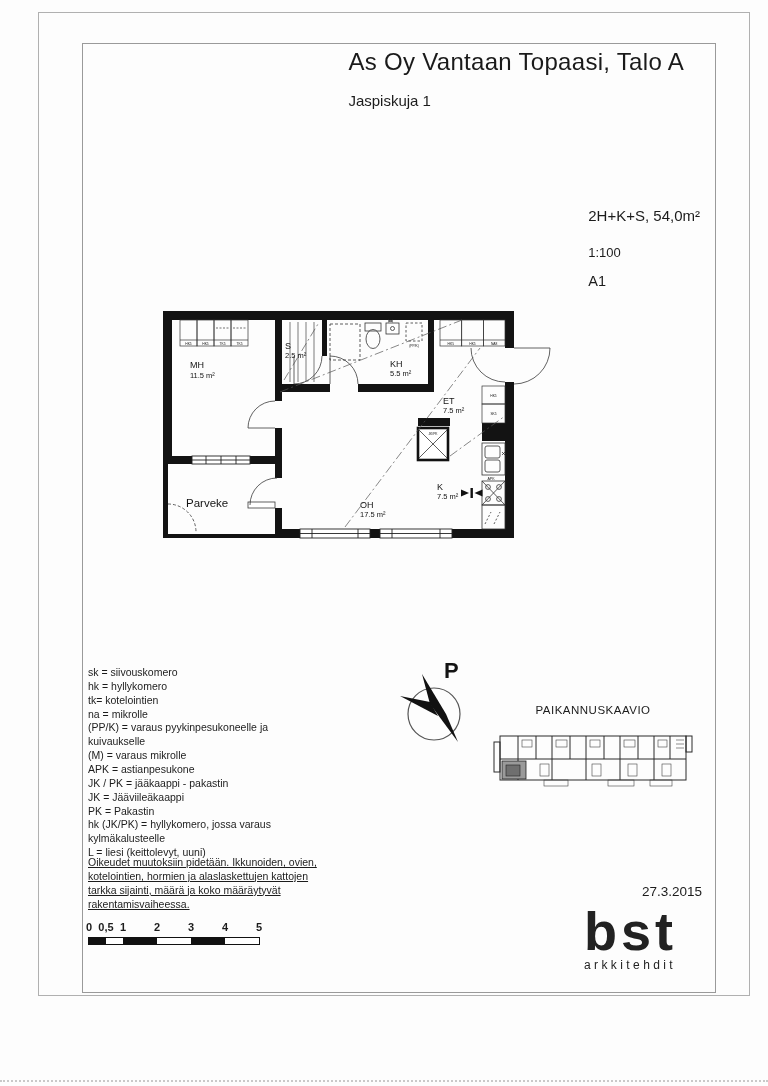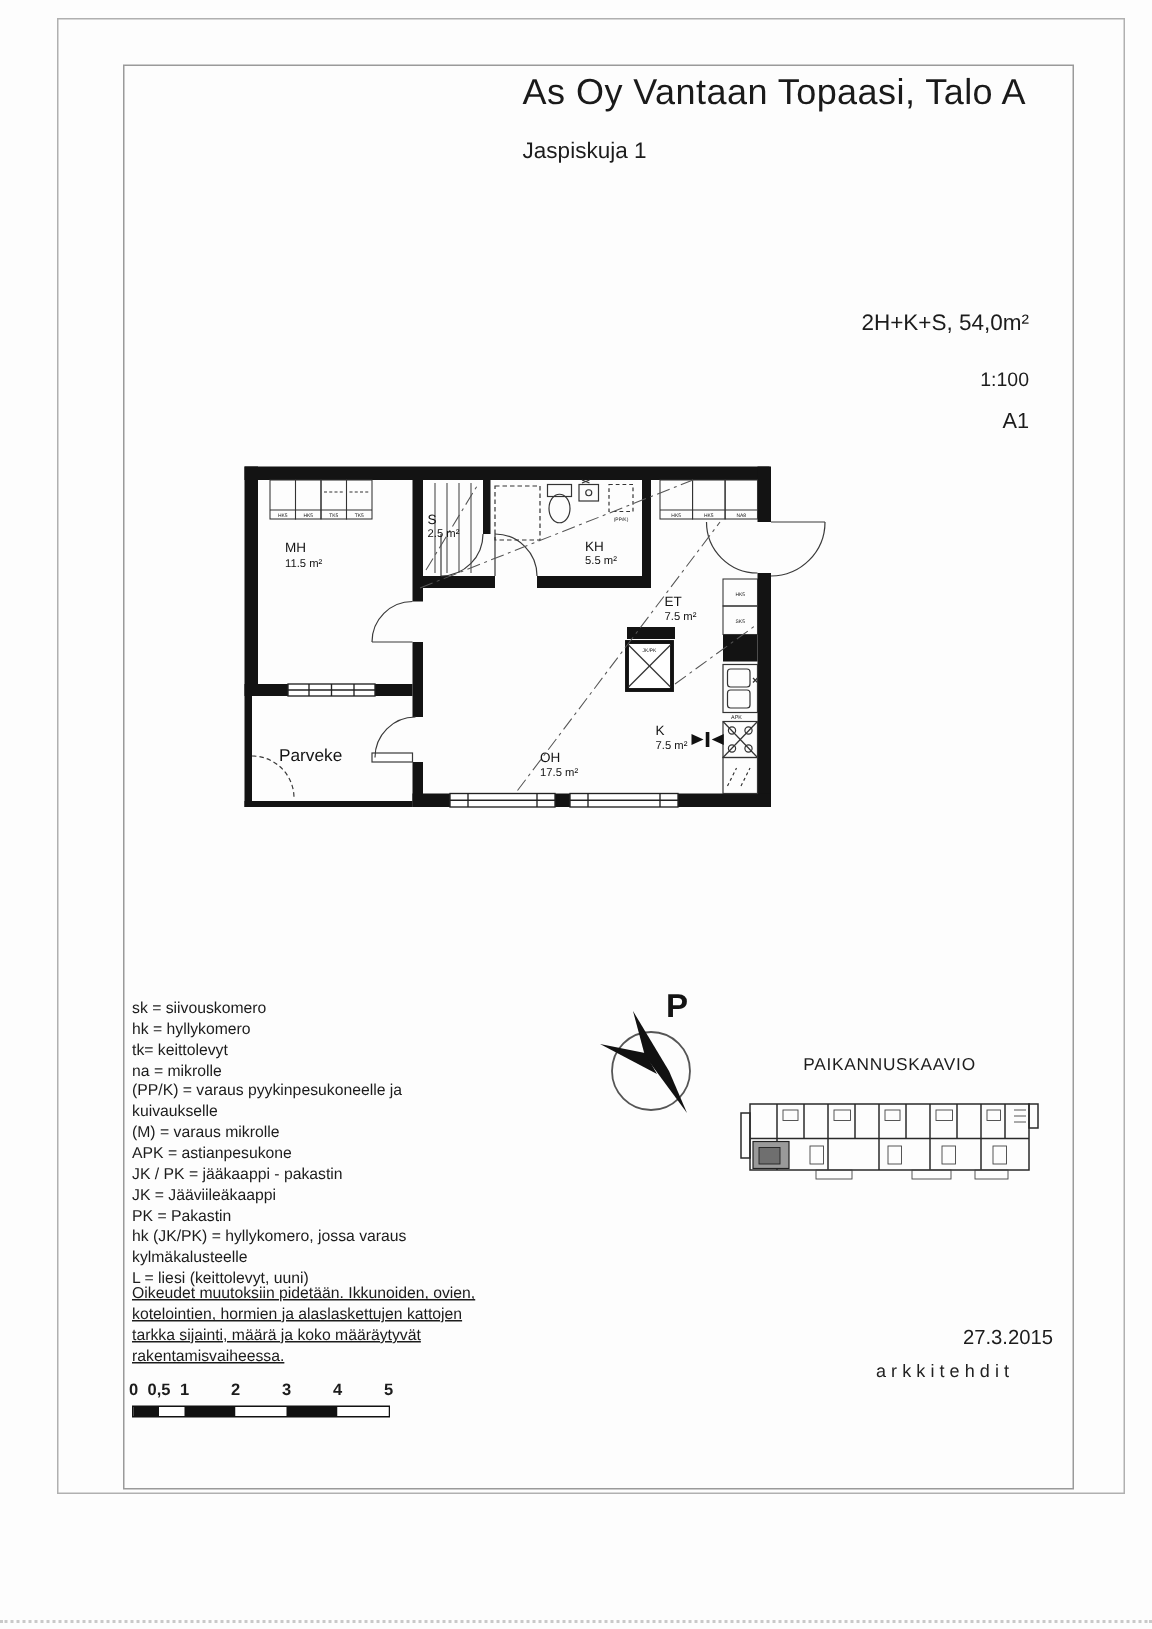--- a/index.html
+++ b/index.html
@@ -6,21 +6,21 @@
   html,body { width:768px; height:1086px; background:#fdfdfd; font-family:"Liberation Sans", sans-serif; color:#1c1c1c; }
   body { position:relative; overflow:hidden; }
 
   .page-border { position:absolute; left:38px; top:12px; width:712px; height:984px; border:1px solid #b0b0b0; }
   .frame { position:absolute; left:82px; top:43px; width:634px; height:950px; border:1px solid #9a9a9a; }
 
   .title-block { position:absolute; top:48px; right:84px; text-align:left; }
   .sheet-title { font-size:24px; letter-spacing:0.3px; color:#1a1a1a; }
   .sheet-address { font-size:15px; margin-top:16px; }
 
-  .spec-block { position:absolute; top:207px; right:82px; text-align:right; }
+  .spec-block { position:absolute; top:207px; right:68px; }
   .spec-type { font-size:15px; }
   .spec-scale { font-size:13px; margin-top:21px; }
   .spec-sheet { font-size:14.5px; margin-top:13px; }
 
   .plan-svg { position:absolute; left:160px; top:306px; }
   svg text { font-family:"Liberation Sans", sans-serif; fill:#141414; }
   .room-abbr { font-size:9px; }
   .room-area { font-size:7.5px; }
   .parveke-label { font-size:11.5px; }
   .tiny-label { font-size:3.3px; }
@@ -257,21 +257,21 @@
     <text class="room-area" x="277" y="193">7.5 m²</text>
     <text class="room-abbr" x="200" y="202">OH</text>
     <text class="room-area" x="200" y="211">17.5 m²</text>
     <text class="parveke-label" x="26" y="201">Parveke</text>
   </g>
 </svg>
 
 <div class="legend-block">
   <div>sk = siivouskomero</div>
   <div>hk = hyllykomero</div>
-  <div>tk= keittolevyt</div>
+  <div>tk= kotelointien</div>
   <div>na = mikrolle</div>
   <div>(PP/K) = varaus pyykinpesukoneelle ja kuivaukselle</div>
   <div>(M) = varaus mikrolle</div>
   <div>APK = astianpesukone</div>
   <div>JK / PK = jääkaappi - pakastin</div>
   <div>JK = Jääviileäkaappi</div>
   <div>PK = Pakastin</div>
   <div>hk (JK/PK) = hyllykomero, jossa varaus kylmäkalusteelle</div>
   <div>L = liesi (keittolevyt, uuni)</div>
 </div>
@@ -328,20 +328,21 @@
       <rect x="14" y="37" width="14" height="11" fill="#6f6f6f" stroke="#222" stroke-width="0.6"></rect>
     </g>
   </svg>
 </div>
 
 <div class="disclaimer-block">Oikeudet muutoksiin pidetään. Ikkunoiden, ovien, kotelointien, hormien ja alaslaskettujen kattojen tarkka sijainti, määrä ja koko määräytyvät rakentamisvaiheessa.</div>
 
 <div class="date-label">27.3.2015</div>
 
 <div class="logo-block">
+  <div class="logo-name">bst</div>
   <div class="logo-sub">arkkitehdit</div>
 </div>
 
 <div class="scalebar-block">
   <div class="scalebar-labels">
     <span style="left:1px">0</span>
     <span style="left:18px">0,5</span>
     <span style="left:35px">1</span>
     <span style="left:69px">2</span>
     <span style="left:103px">3</span>

